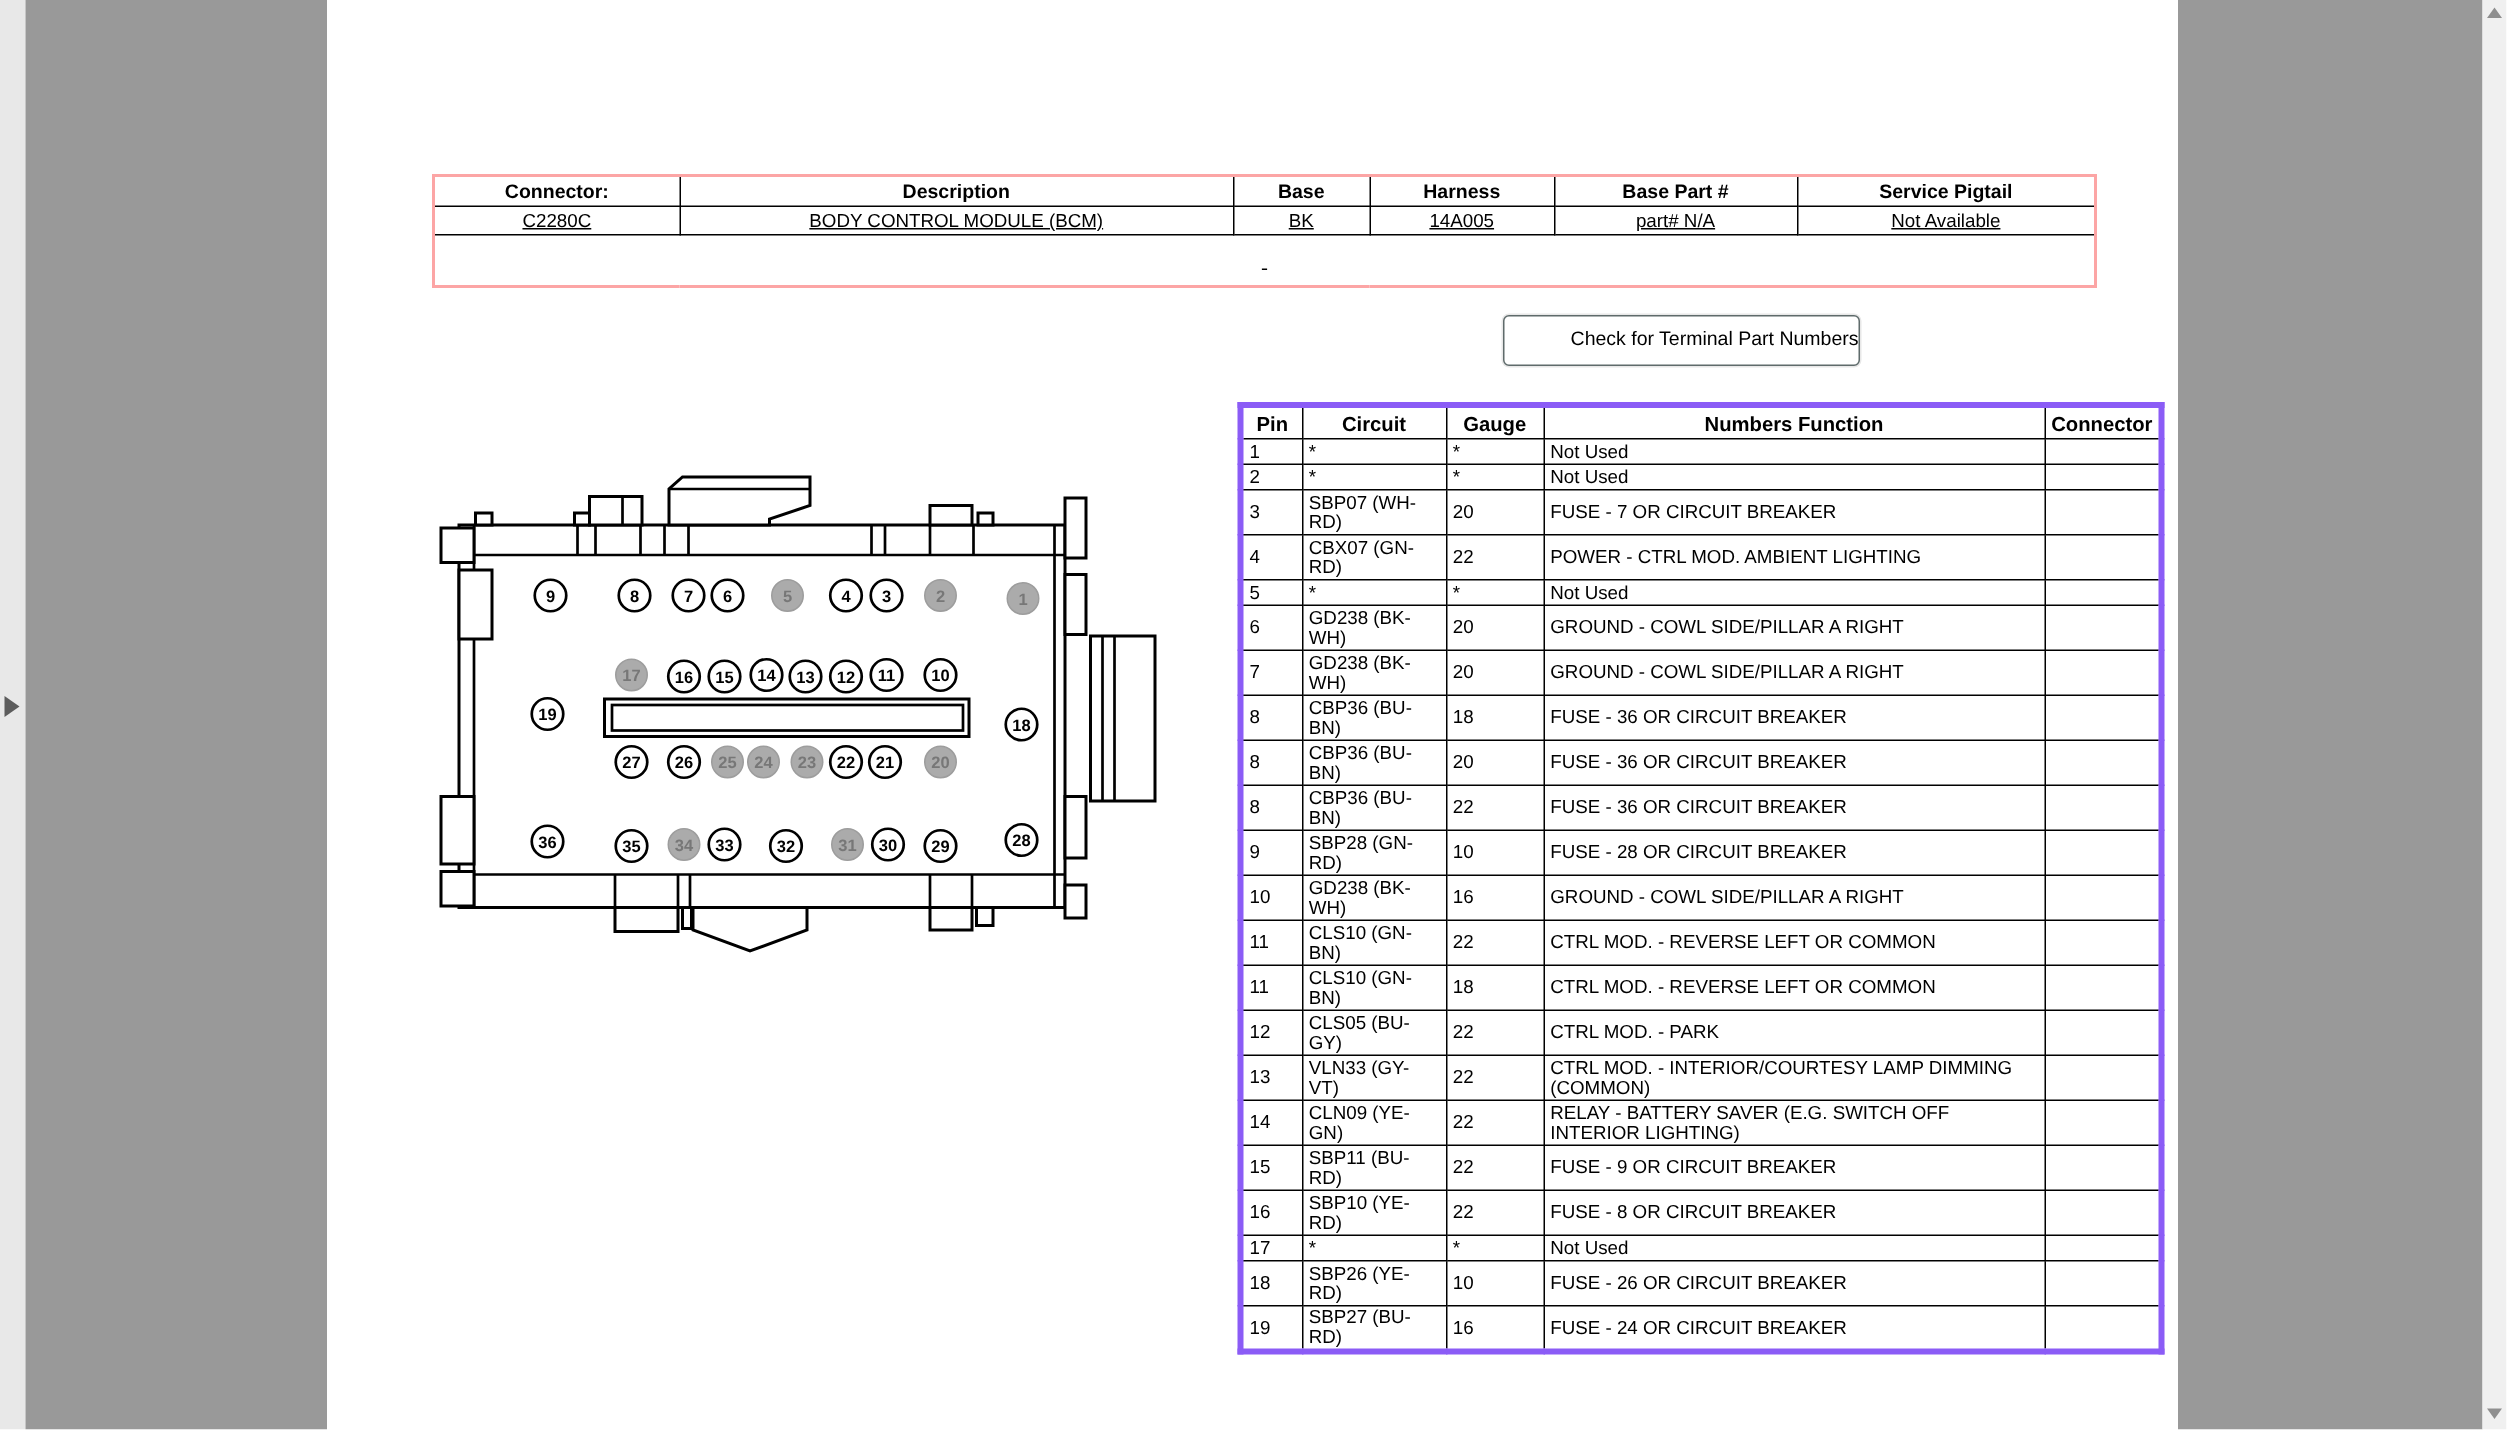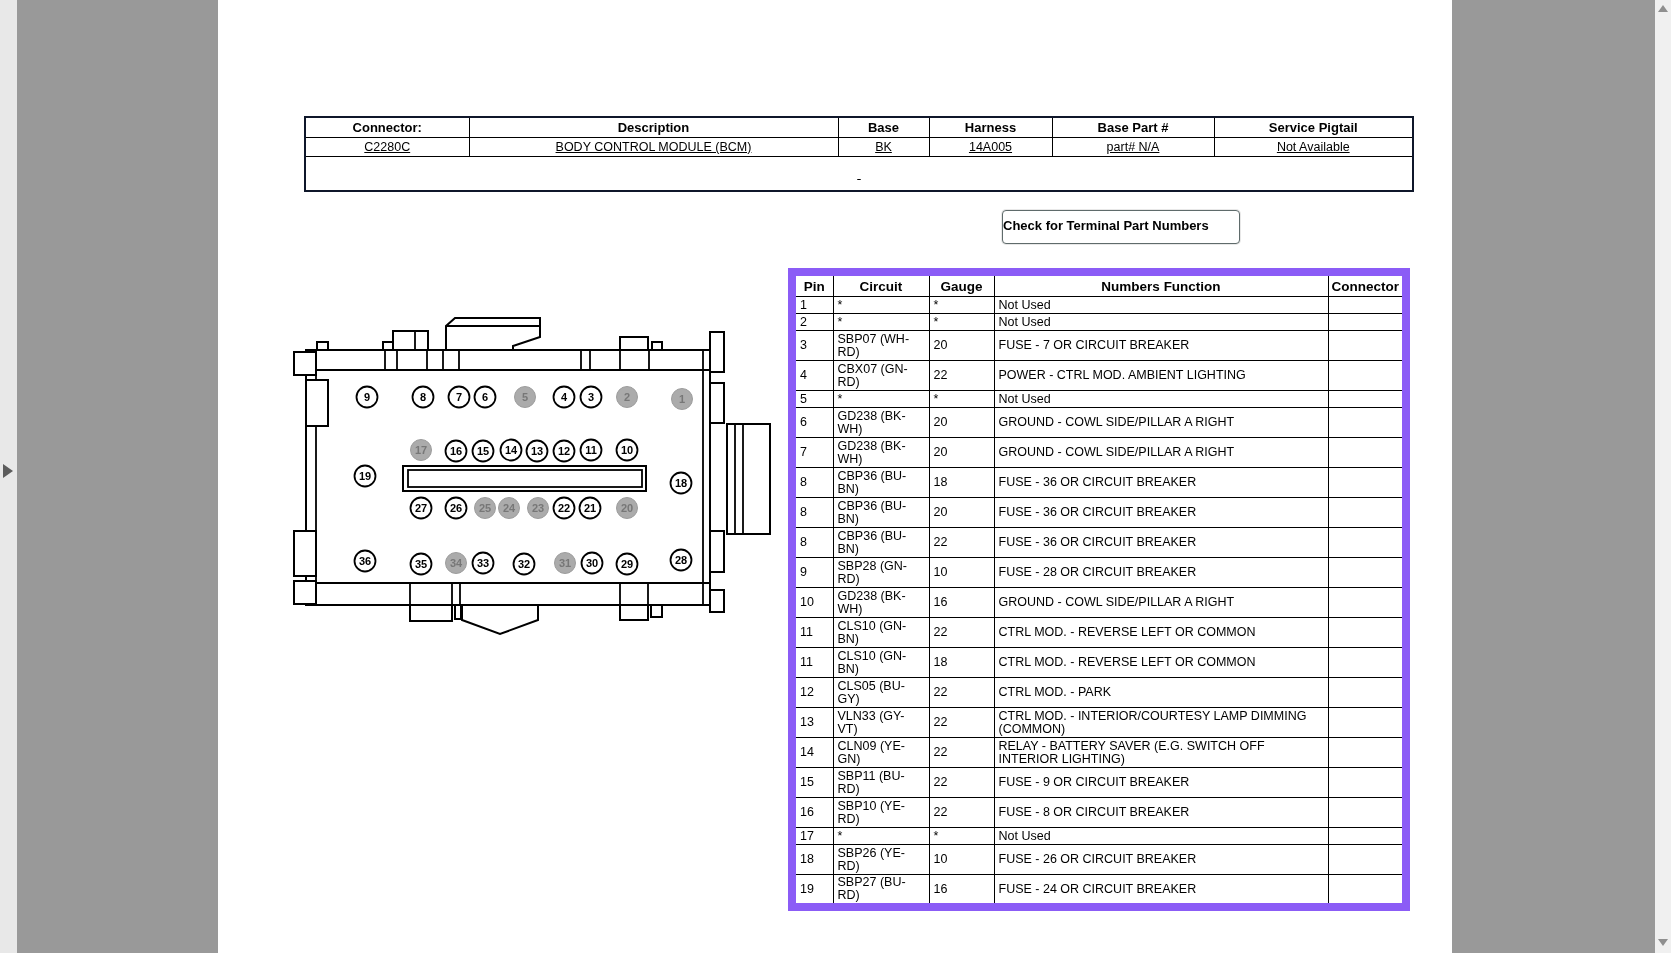--- a/index.html
+++ b/index.html
@@ -14,31 +14,31 @@
   .scroll-up{position:absolute;left:1658px;top:5px;width:0;height:0;
     border-left:5px solid transparent;border-right:5px solid transparent;border-bottom:7px solid #8f8f8f;}
   .scroll-down{position:absolute;left:1658px;top:939px;width:0;height:0;
     border-left:5px solid transparent;border-right:5px solid transparent;border-top:7px solid #8f8f8f;}
   .expand-tri{position:absolute;left:3px;top:464px;width:0;height:0;
     border-top:7px solid transparent;border-bottom:7px solid transparent;border-left:10px solid #5c5c5c;}
 
   table{border-collapse:collapse;table-layout:fixed;}
   td,th{overflow:hidden;}
 
-  .info-table{position:absolute;left:304px;top:116px;width:1108px;font-size:12.5px;border:2px solid #0f172a;}
+  .info-table{position:absolute;left:288px;top:116px;width:1108px;font-size:12.5px;border:2px solid #fca5a5;}
   .info-table th{border:1px solid #000;font-weight:bold;font-size:13px;height:19px;text-align:center;padding:0;}
   .info-table td{border:1px solid #000;height:18px;text-align:center;padding:0;text-decoration:underline;}
   .info-table td.empty-cell{height:33px;}
 
   .check-btn{position:absolute;left:1002px;top:210px;width:236px;height:32px;
     background:#fff;border:1px solid #5f6b6b;border-radius:4px;
-    font-family:"Liberation Sans",sans-serif;font-size:13px;font-weight:bold;color:#000;
-    text-align:left;line-height:30px;cursor:pointer;box-shadow:0 0 0 1px #e8e8e8;}
-
-  .pin-table{position:absolute;left:788px;top:268px;width:614px;font-size:12.5px;border:8px solid #8b5cf6;}
+    font-family:"Liberation Sans",sans-serif;font-size:13px;font-weight:normal;color:#000;
+    text-align:right;line-height:30px;cursor:pointer;box-shadow:0 0 0 1px #e8e8e8;}
+
+  .pin-table{position:absolute;left:825px;top:268px;width:614px;font-size:12.5px;border:4px solid #8b5cf6;}
   .pin-table th{border:1px solid #000;font-weight:bold;font-size:13.5px;height:20px;text-align:center;padding:0 2px;}
   .pin-table td{border:1px solid #000;vertical-align:middle;padding:1px 4px;line-height:13px;}
   .pin-table tr.short{height:17px;}
   .pin-table tr.tall{height:30px;}
 
   .connector-svg{position:absolute;left:280px;top:312px;width:510px;height:340px;}
   .connector-svg .ln{fill:none;stroke:#000;stroke-width:1.8;}
   .connector-svg .ln2{fill:#fff;stroke:#000;stroke-width:2;}
   .connector-svg .pin-open{fill:#fff;stroke:#000;stroke-width:1.8;}
   .connector-svg .pin-filled{fill:#ababab;stroke:#9d9d9d;stroke-width:1;}

